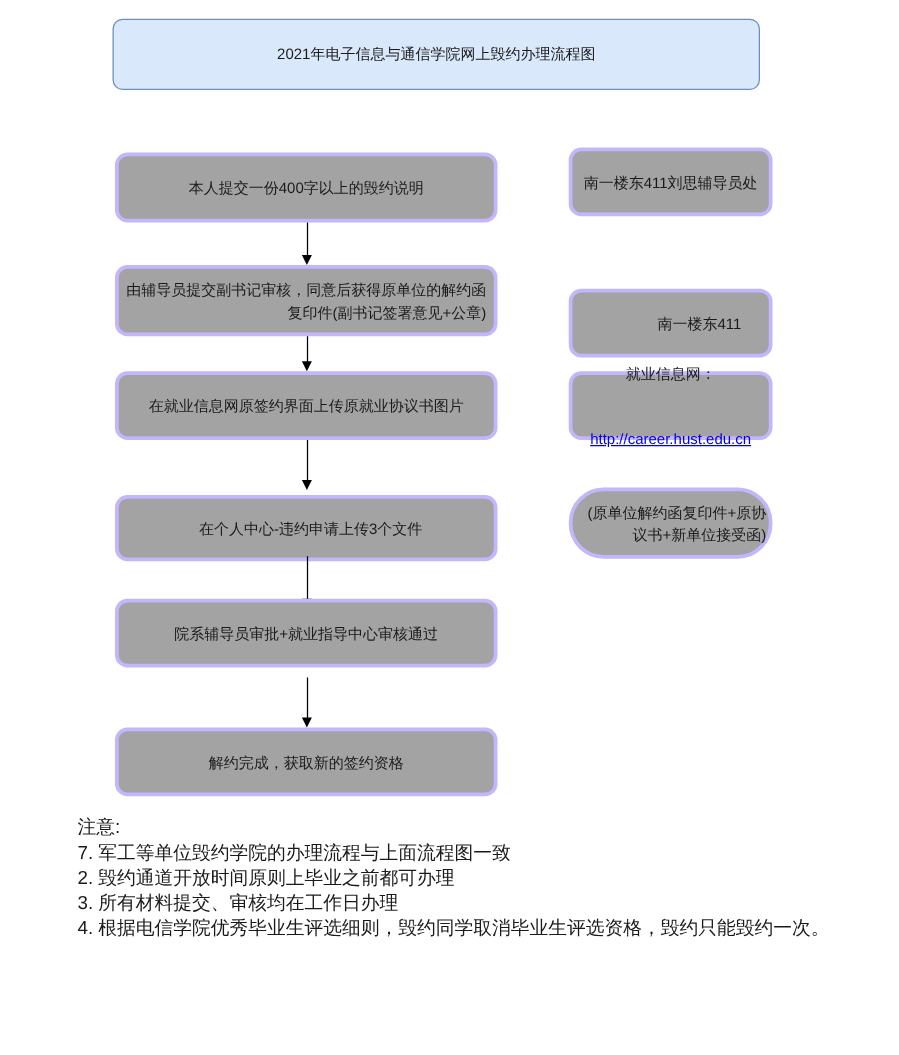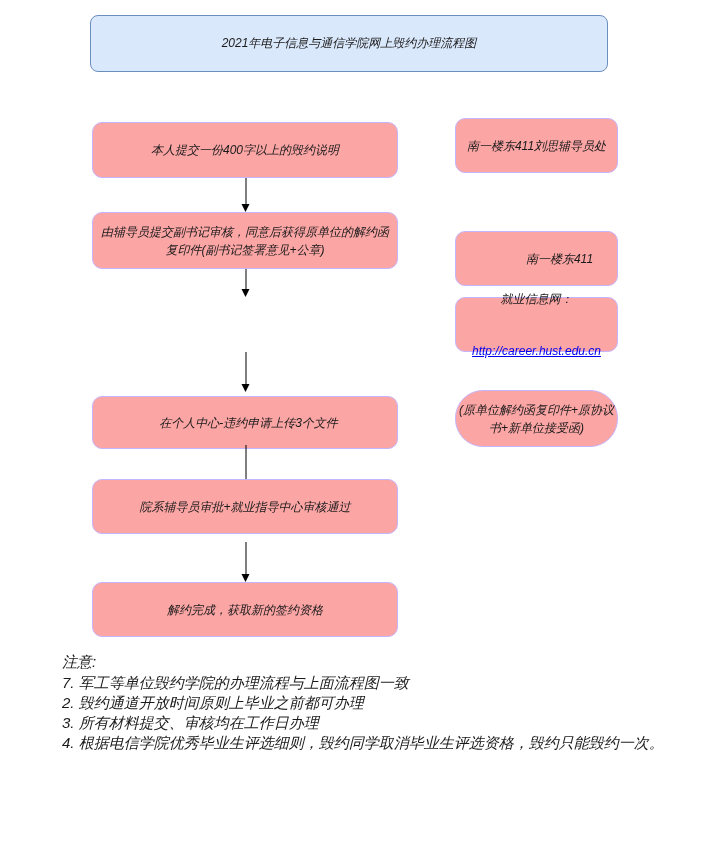--- a/index.html
+++ b/index.html
@@ -4,43 +4,42 @@
 <style>
   html, body { margin: 0; padding: 0; background: #ffffff; }
   .page {
     position: relative;
     width: 719px;
     height: 844px;
     background: #ffffff;
     font-family: "Liberation Sans", sans-serif;
     color: #1a1a1a;
     overflow: hidden;
-    font-style: italic;
   }
   .title-box {
     position: absolute;
     left: 90px; top: 15px;
     width: 518px; height: 57px;
     box-sizing: border-box;
     background: #dae8fc;
     border: 1px solid #6c8ebf;
     border-radius: 8px;
     display: flex; align-items: center; justify-content: center;
     text-align: center;
     font-size: 12px;
   }
   .flow-box, .side-box {
     position: absolute;
     box-sizing: border-box;
-    background: #fca5a5;
-    border: 1px solid #c4b5fd;
+    background: #a3a3a3;
+    border: 3px solid #c4b5fd;
     border-radius: 10px;
     display: flex; flex-direction: column;
     align-items: center; justify-content: center;
-    text-align: center;
+    text-align: right;
     font-size: 12px;
     line-height: 1.5;
     padding: 2px 6px;
   }
   .flow-box { left: 92px; width: 306px; }
   .side-box { left: 455px; width: 163px; padding: 2px 2px; }
   .arrow {
     position: absolute;
     width: 11px;
     transform: translateX(-50%);
@@ -94,20 +93,23 @@
 
   <div class="flow-box" style="top:212px; height:57px;">
     <span>由辅导员提交副书记审核，同意后获得原单位的解约函复印件(副书记签署意见+公章)</span>
   </div>
 
   <div class="arrow" style="left:245px; top:269px; height:28px;">
     <div class="shaft"></div>
     <div class="head"></div>
   </div>
 
+  <div class="flow-box" style="top:297px; height:55px;">
+    <span>在就业信息网原签约界面上传原就业协议书图片</span>
+  </div>
 
   <div class="arrow" style="left:245px; top:352px; height:40px;">
     <div class="shaft"></div>
     <div class="head"></div>
   </div>
 
   <div class="flow-box" style="top:396px; height:53px;padding-left:13px;">
     <span>在个人中心-违约申请上传3个文件</span>
   </div>
 

